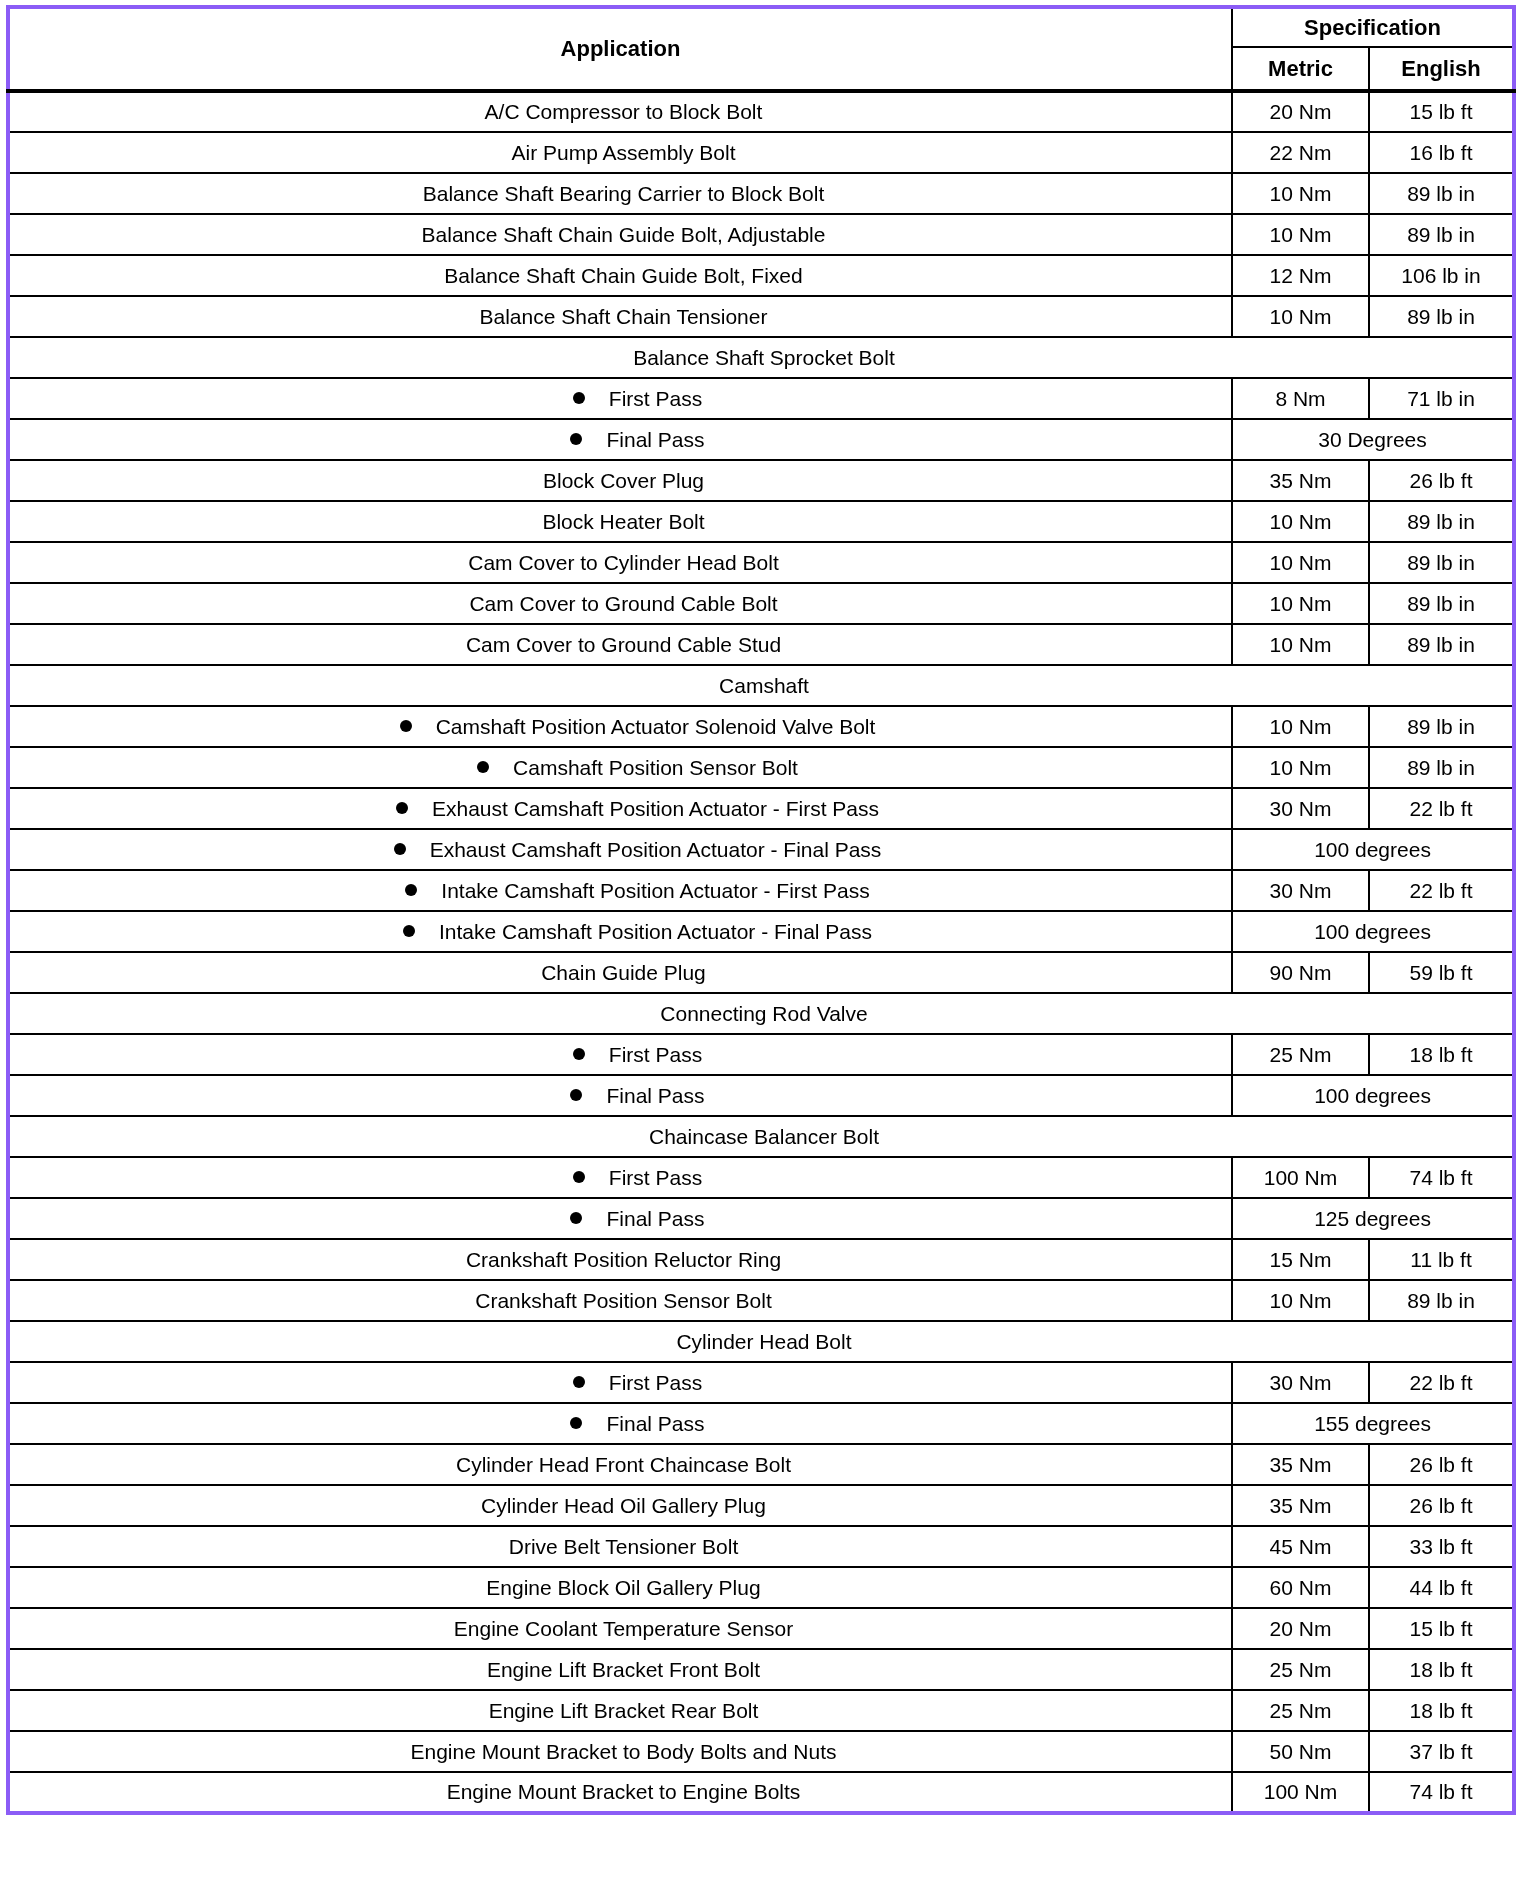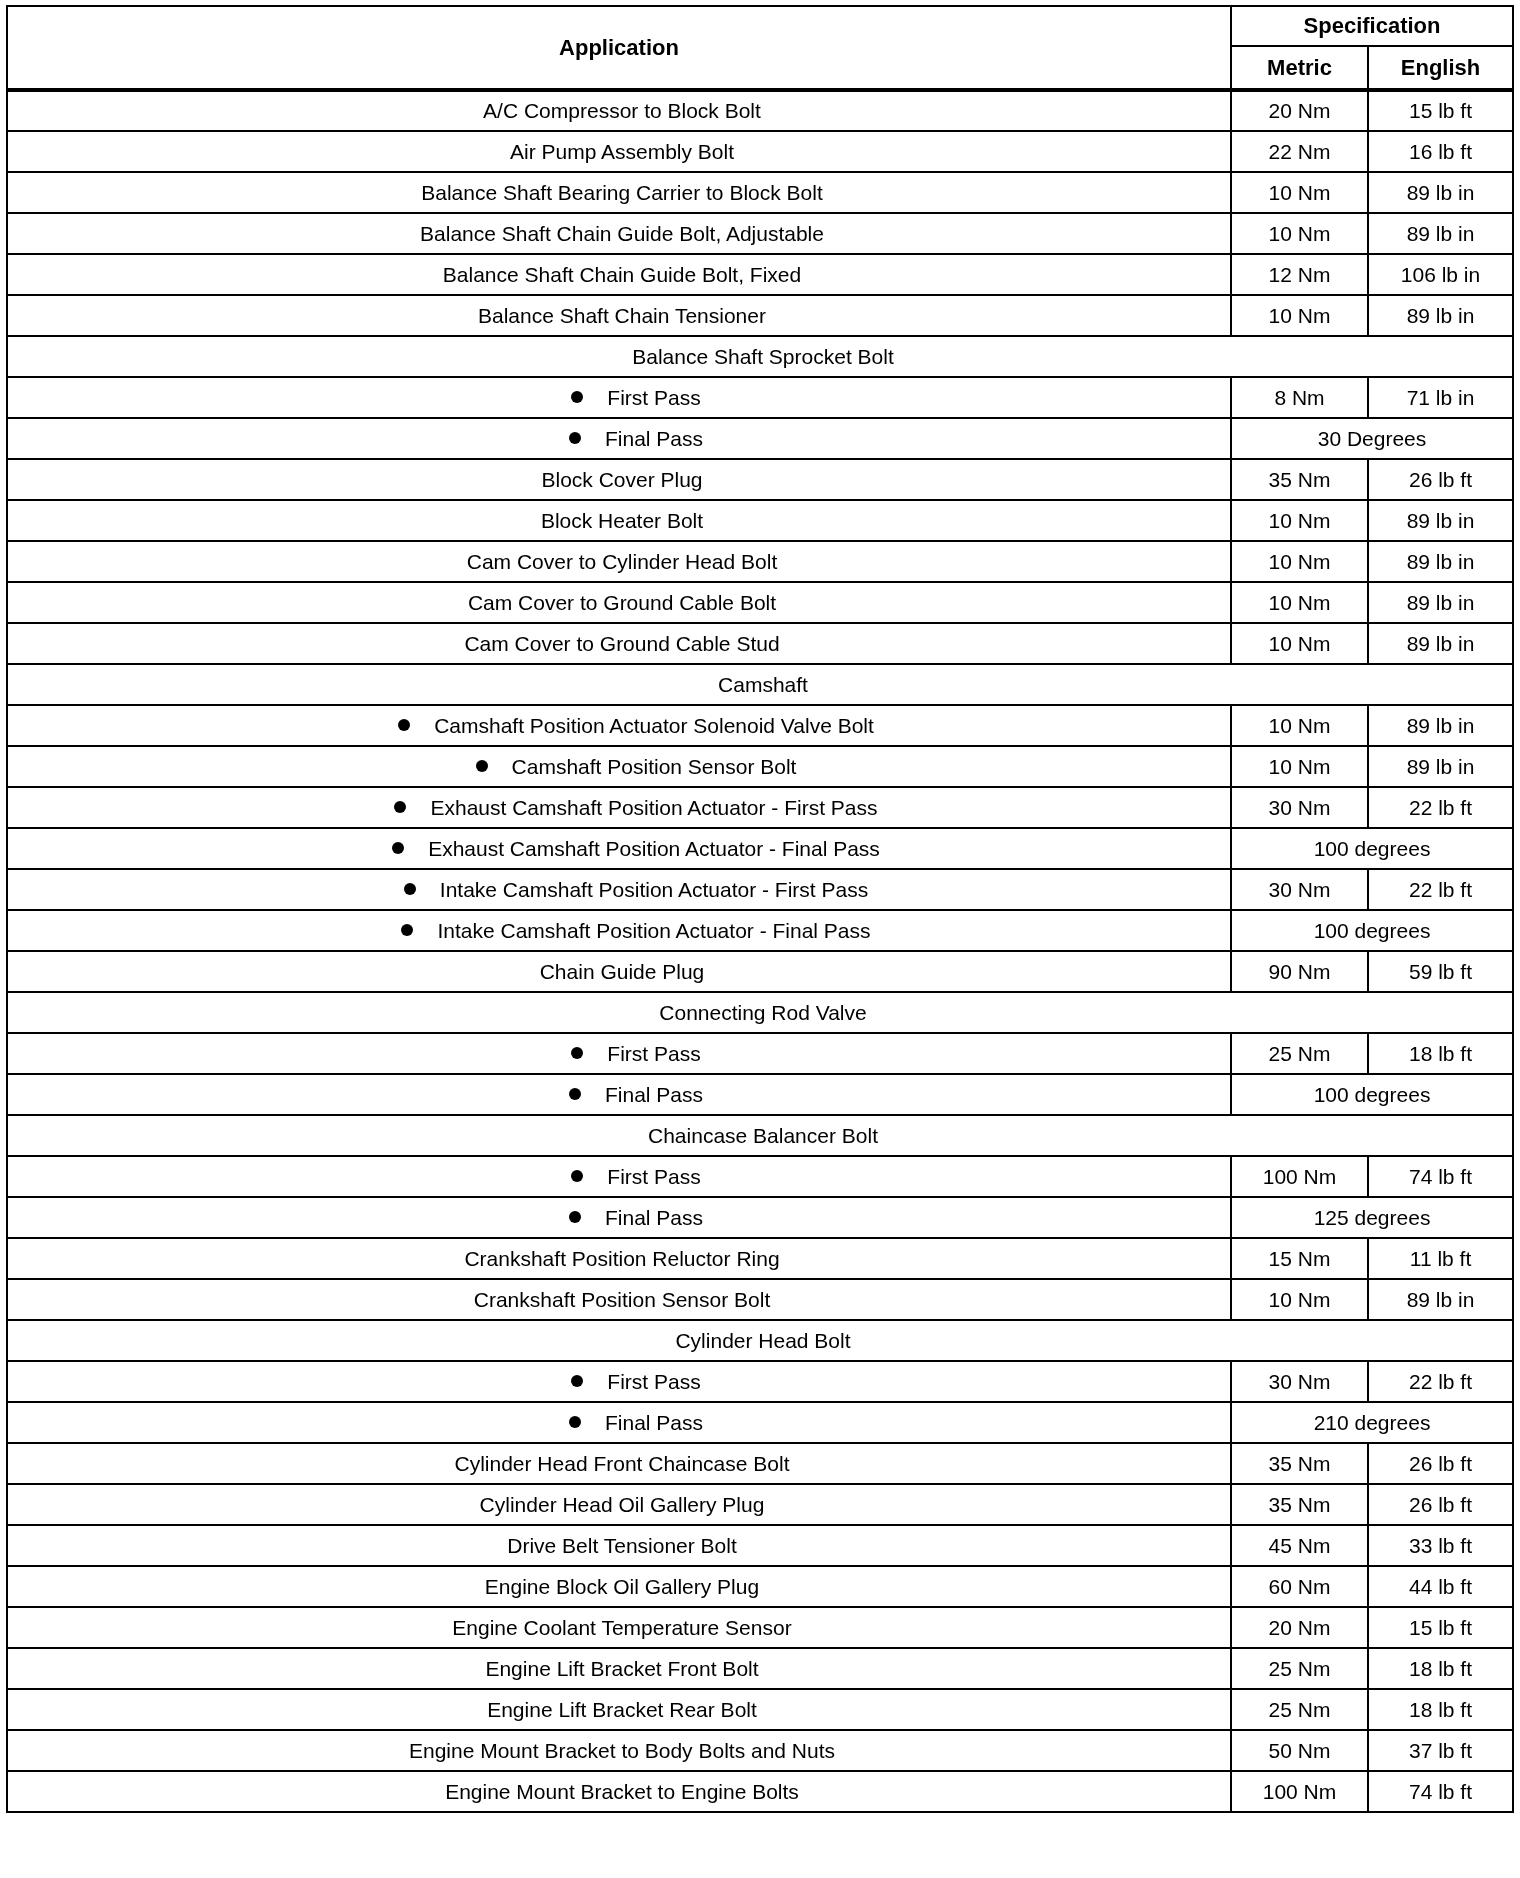--- a/index.html
+++ b/index.html
@@ -11,21 +11,21 @@
   }
   body {
     width: 1520px;
     height: 1878px;
     padding: 5px 6px;
   }
   table.spec-table {
     border-collapse: collapse;
     table-layout: fixed;
     width: 1506px;
-    border: 1px solid #8b5cf6;
+    border: 4px solid #8b5cf6;
   }
   th, td {
     border: 2px solid #000;
     padding: 0;
     overflow: hidden;
     white-space: nowrap;
   }
   thead th {
     font-weight: bold;
     font-size: 22px;
@@ -221,21 +221,21 @@
       <tr>
         <td class="app" colspan="3">Cylinder Head Bolt</td>
       </tr>
       <tr>
         <td class="app"><span class="bullet"></span><span>First Pass</span></td>
         <td class="val">30 Nm</td>
         <td class="val">22 lb ft</td>
       </tr>
       <tr>
         <td class="app"><span class="bullet"></span><span>Final Pass</span></td>
-        <td class="val" colspan="2">210 degrees</td>
+        <td class="val" colspan="2">155 degrees</td>
       </tr>
       <tr>
         <td class="app">Cylinder Head Front Chaincase Bolt</td>
         <td class="val">35 Nm</td>
         <td class="val">26 lb ft</td>
       </tr>
       <tr>
         <td class="app">Cylinder Head Oil Gallery Plug</td>
         <td class="val">35 Nm</td>
         <td class="val">26 lb ft</td>

